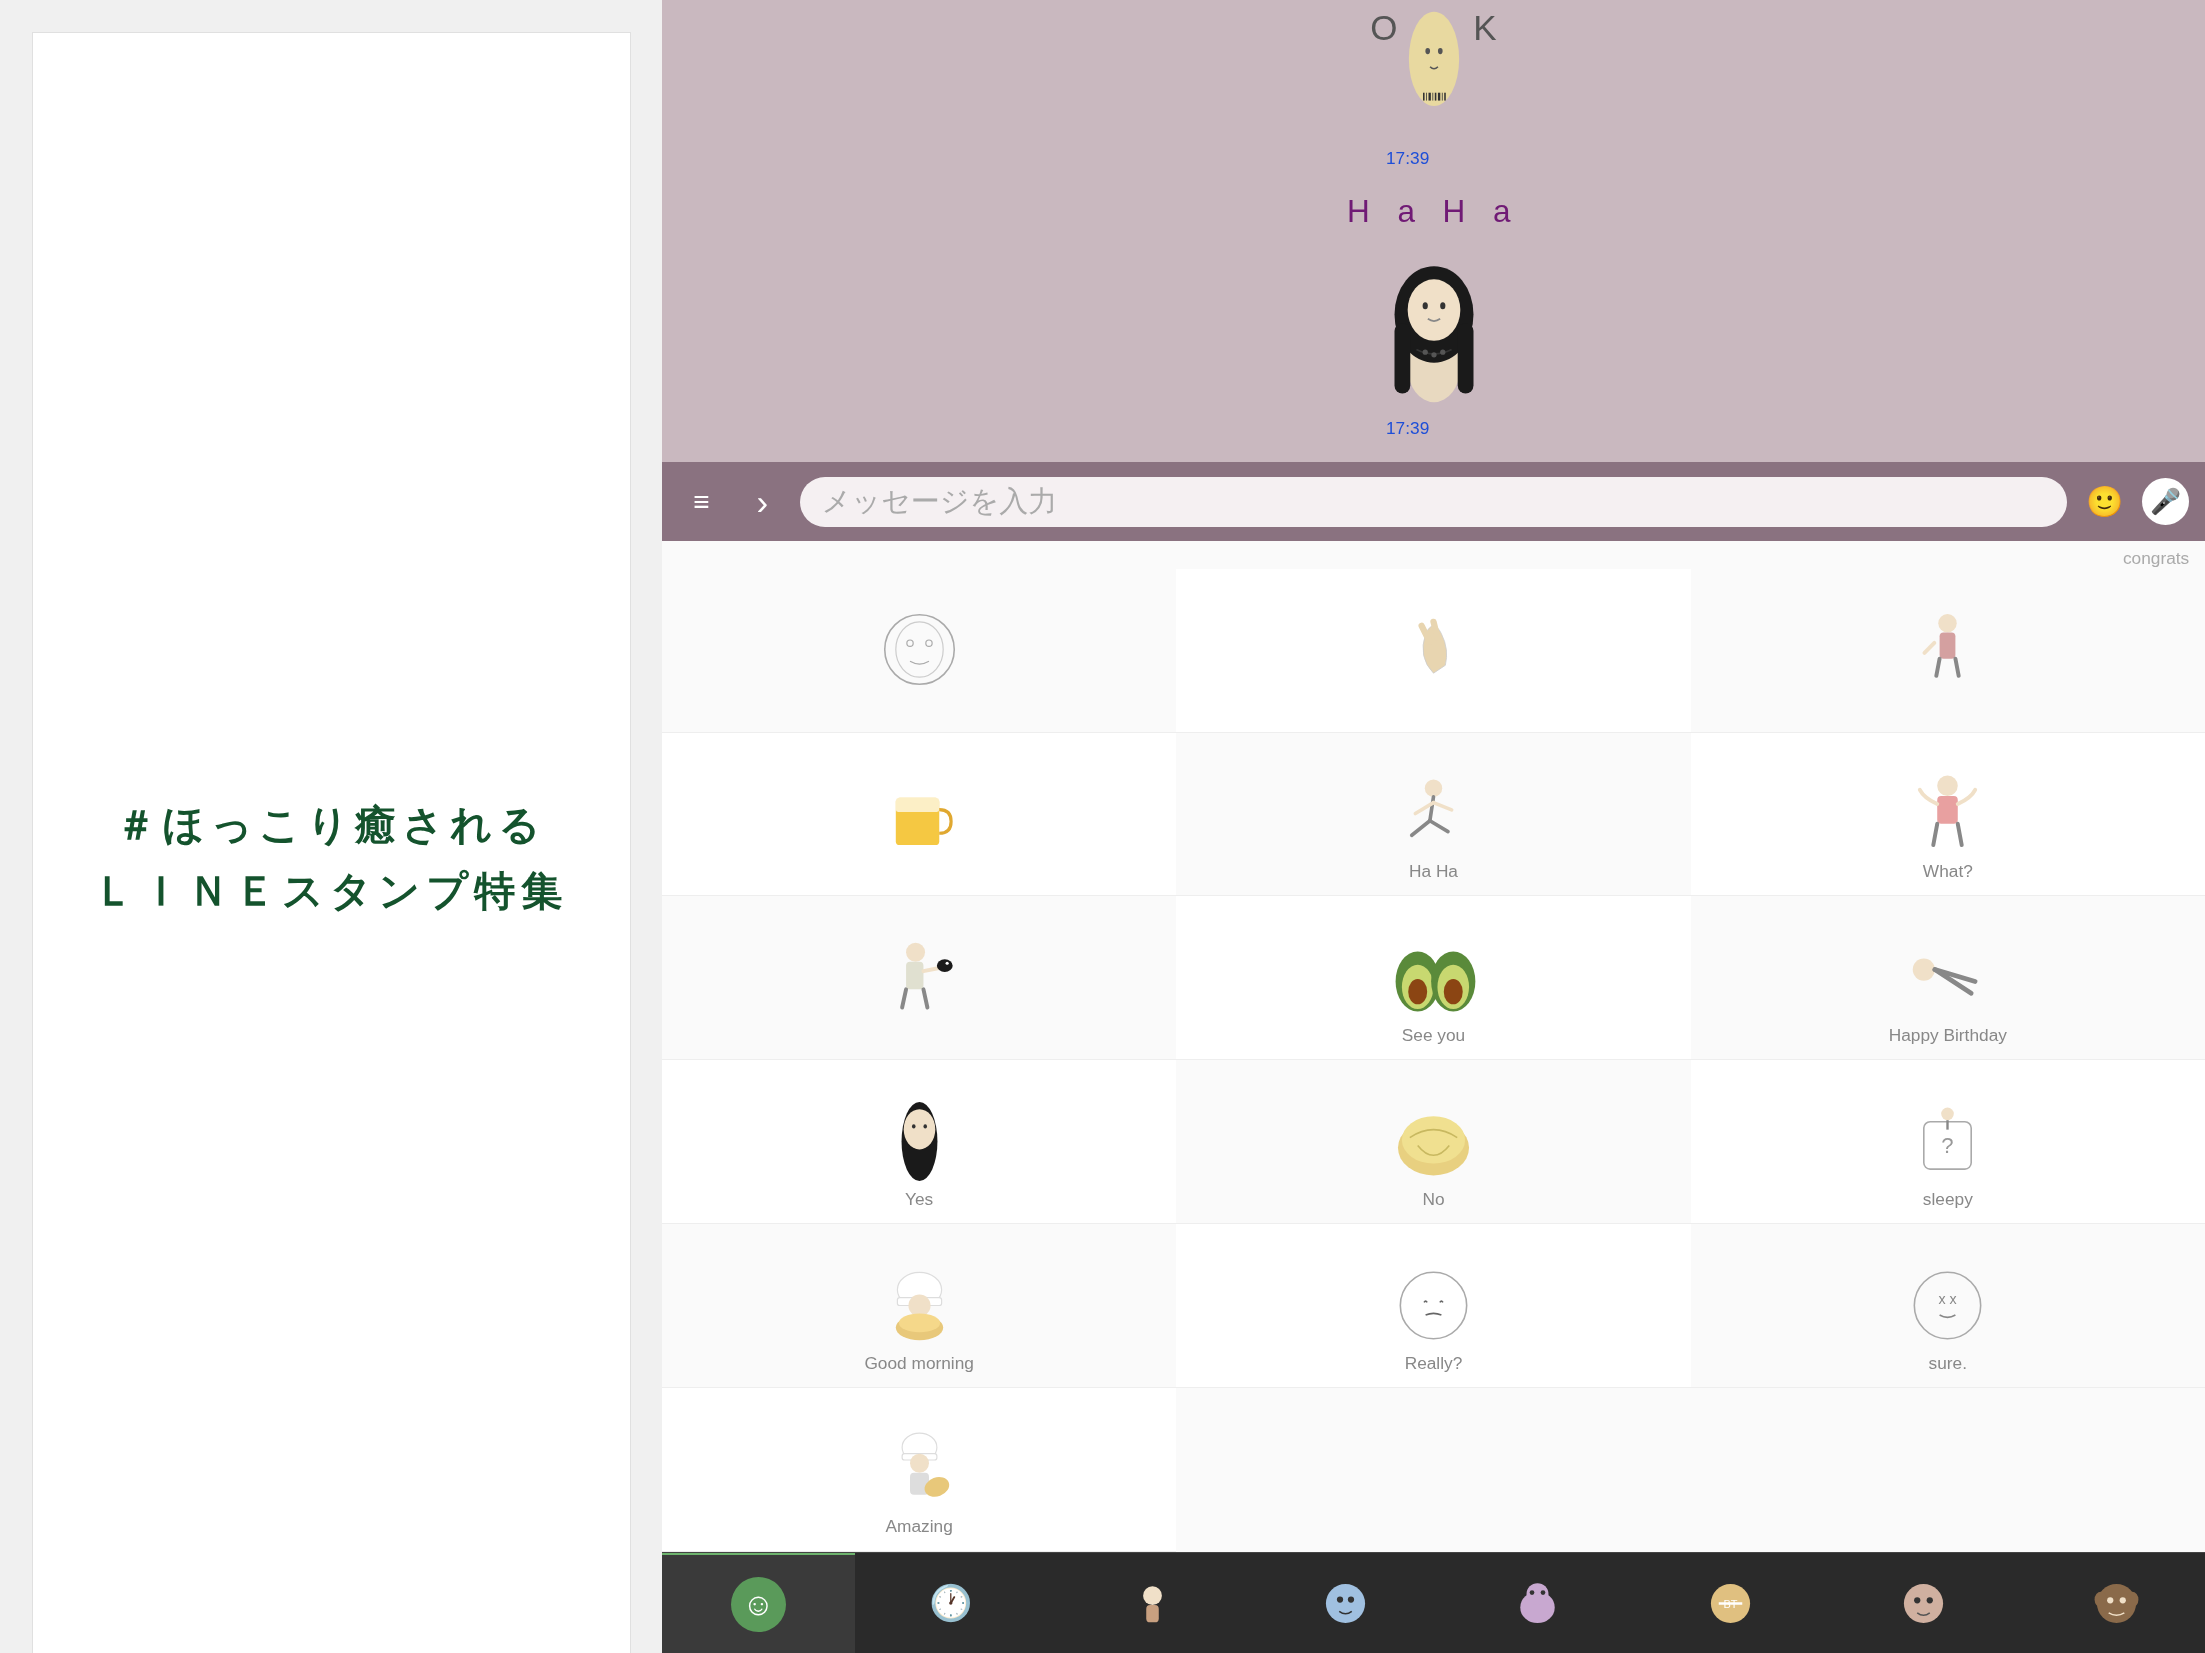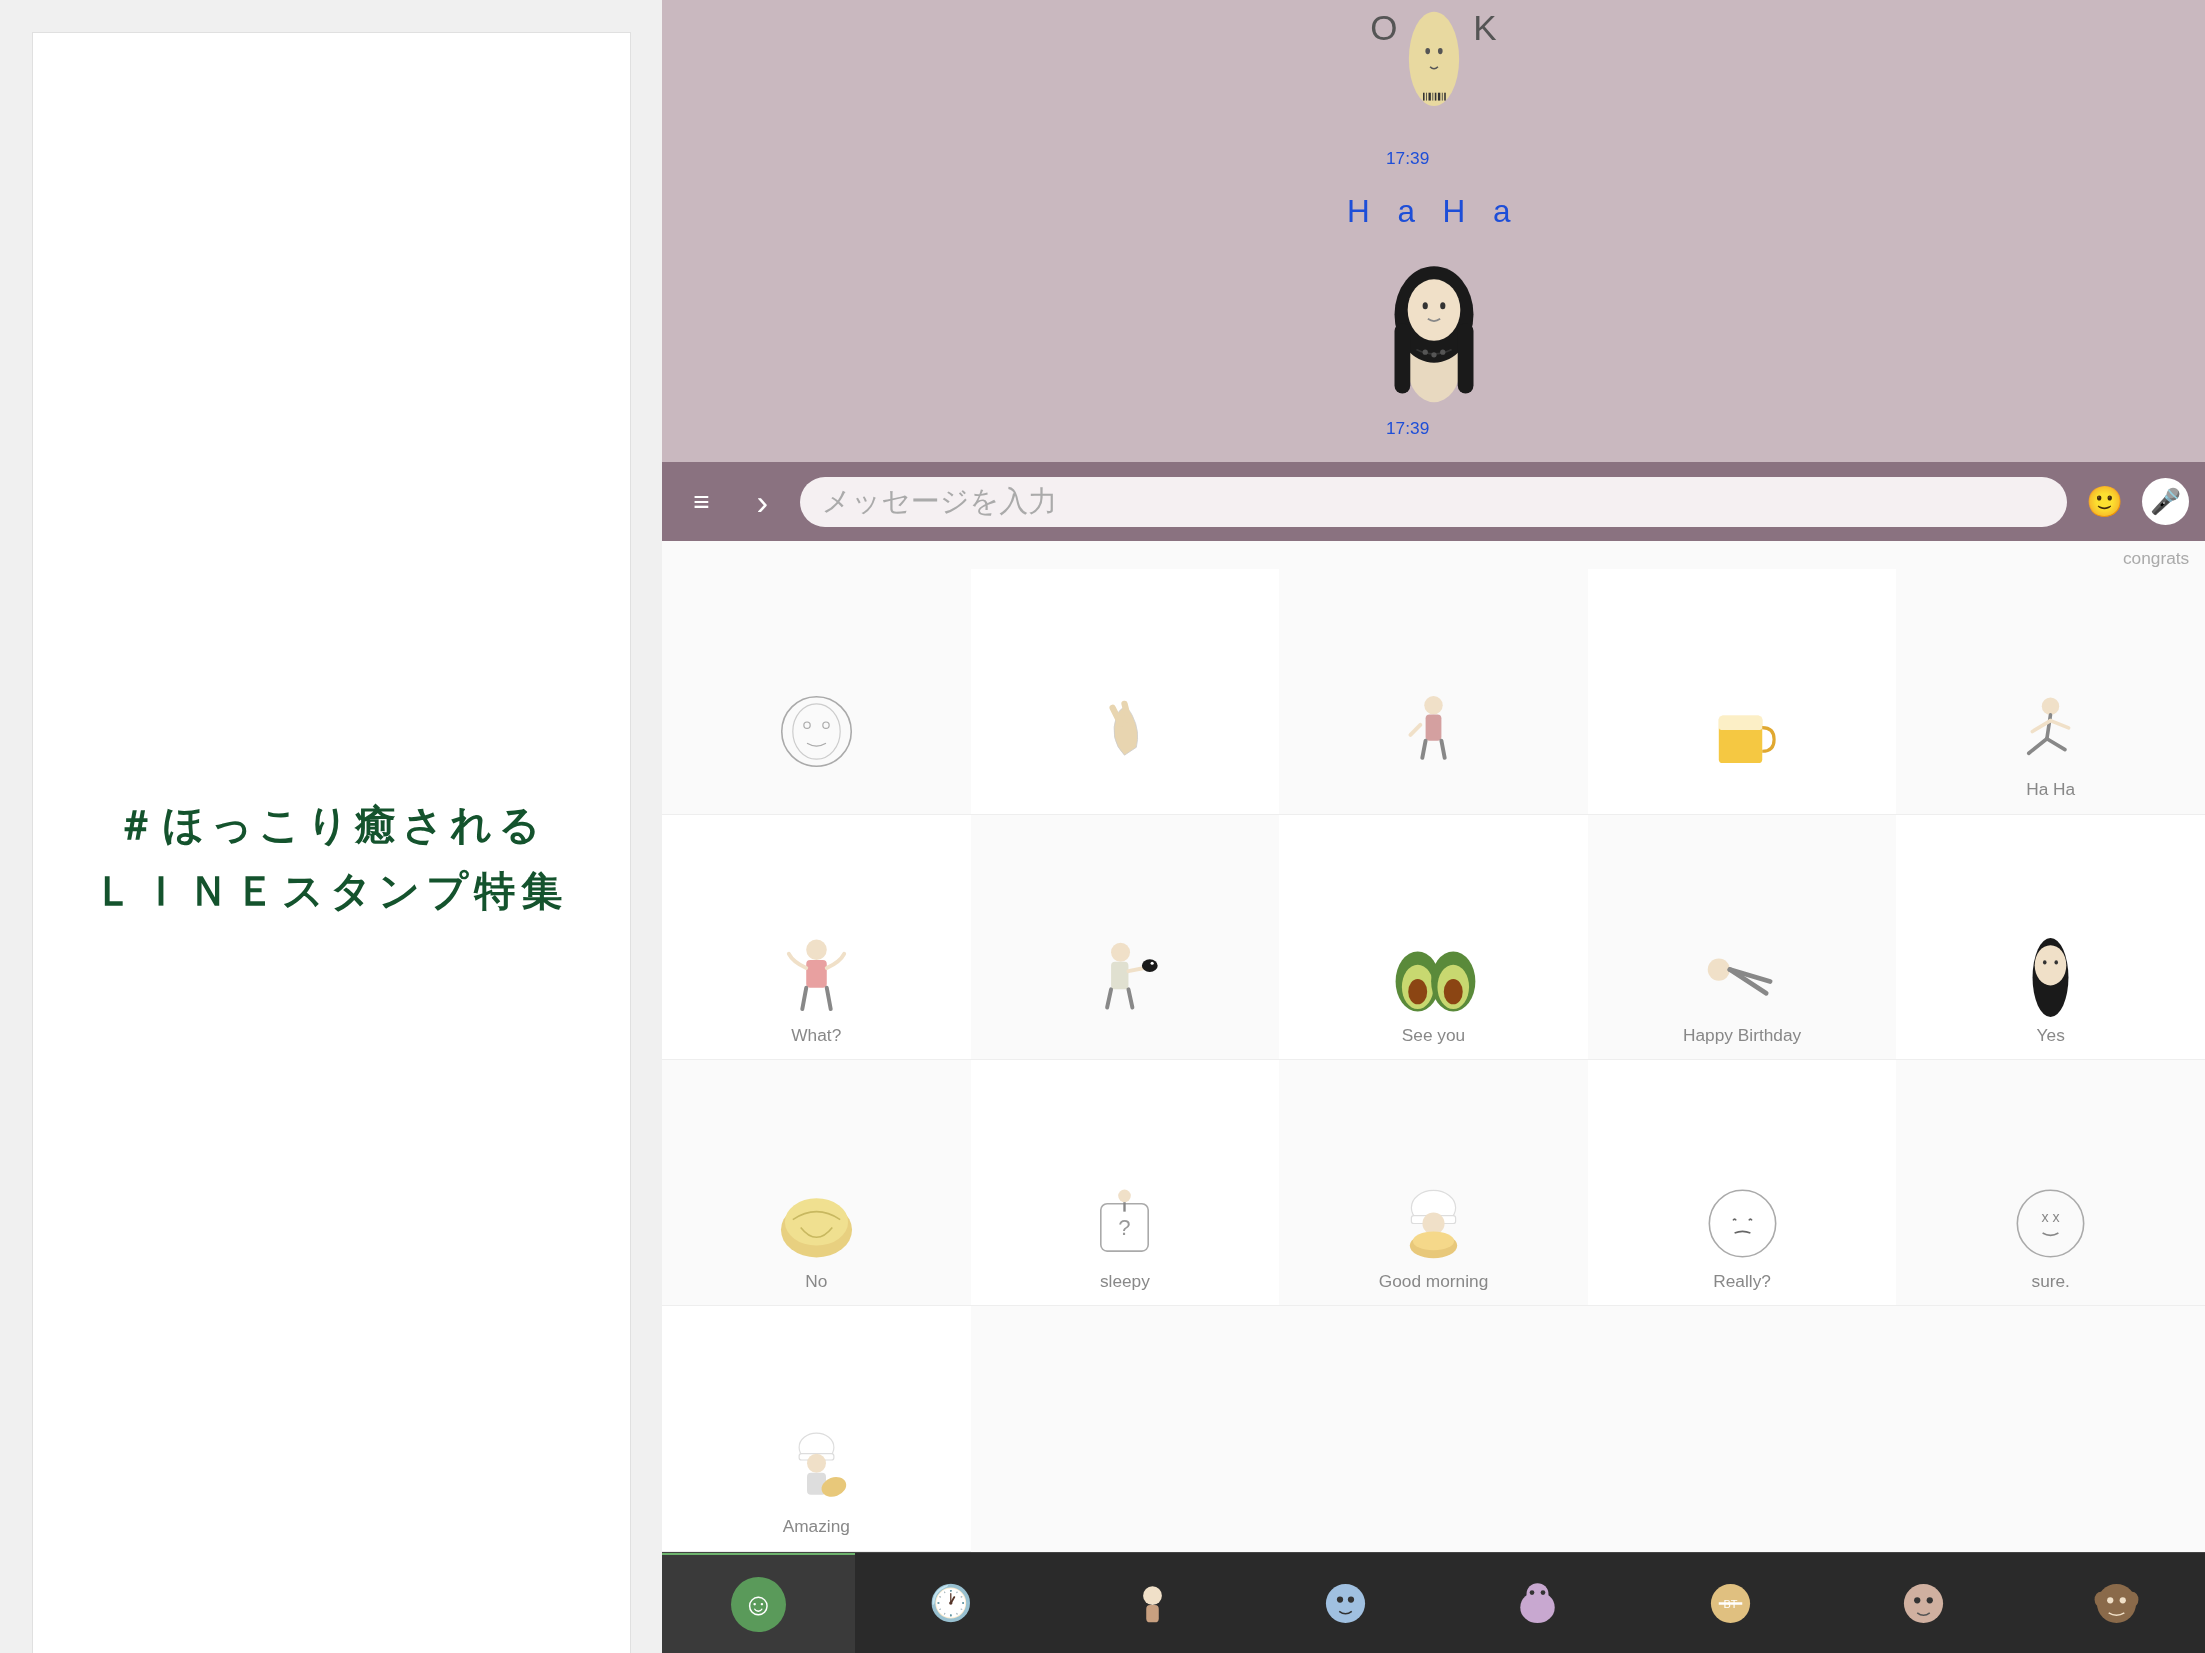--- a/index.html
+++ b/index.html
@@ -80,21 +80,21 @@
 
     .timestamp {
       font-size: 17.3px;
       color: #1d4ed8;
       align-self: flex-start;
       padding-left: 31.5px;
     }
 
     .haha-text {
       font-size: 31.5px;
-      color: #1d4ed8;
+      color: #701a75;
       font-weight: 300;
       letter-spacing: 0.3em;
     }
 
     
     .input-bar {
       background: #8a7280;
       height: 79px;
       display: flex;
       align-items: center;
@@ -155,21 +155,21 @@
       justify-content: flex-end;
       padding: 6.3px 15.8px 0 0;
     }
     .sticker-label {
       font-size: 17.3px;
       color: #aaa;
     }
 
     .sticker-grid {
       display: grid;
-      grid-template-columns: repeat(5, 1fr);
+      grid-template-columns: repeat(3, 1fr);
       flex: 1;
       gap: 0;
     }
 
     .sticker-cell {
       display: flex;
       flex-direction: column;
       align-items: center;
       justify-content: flex-end;
       padding: 14px 7.9px 12.6px;

